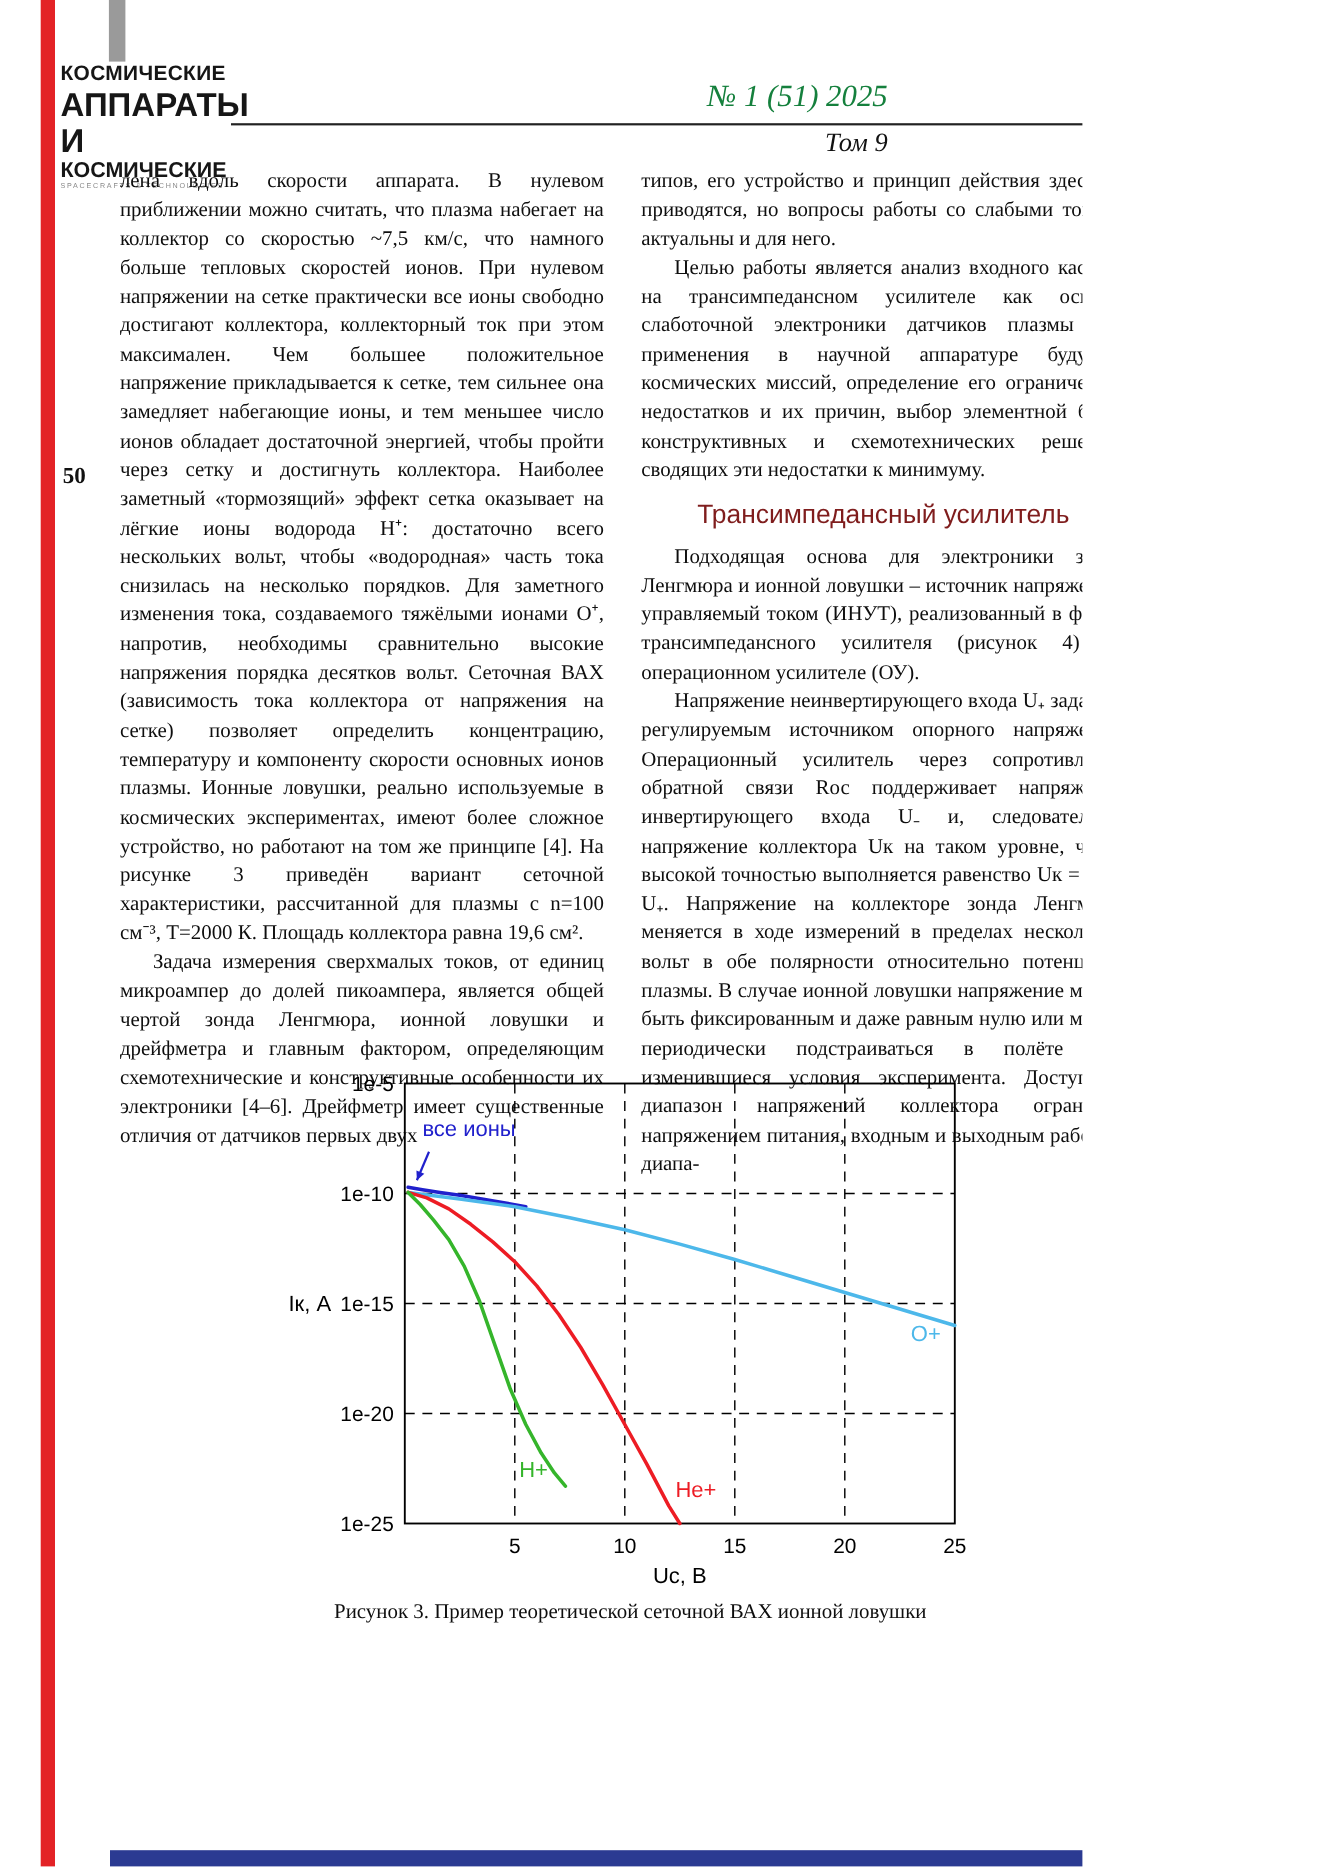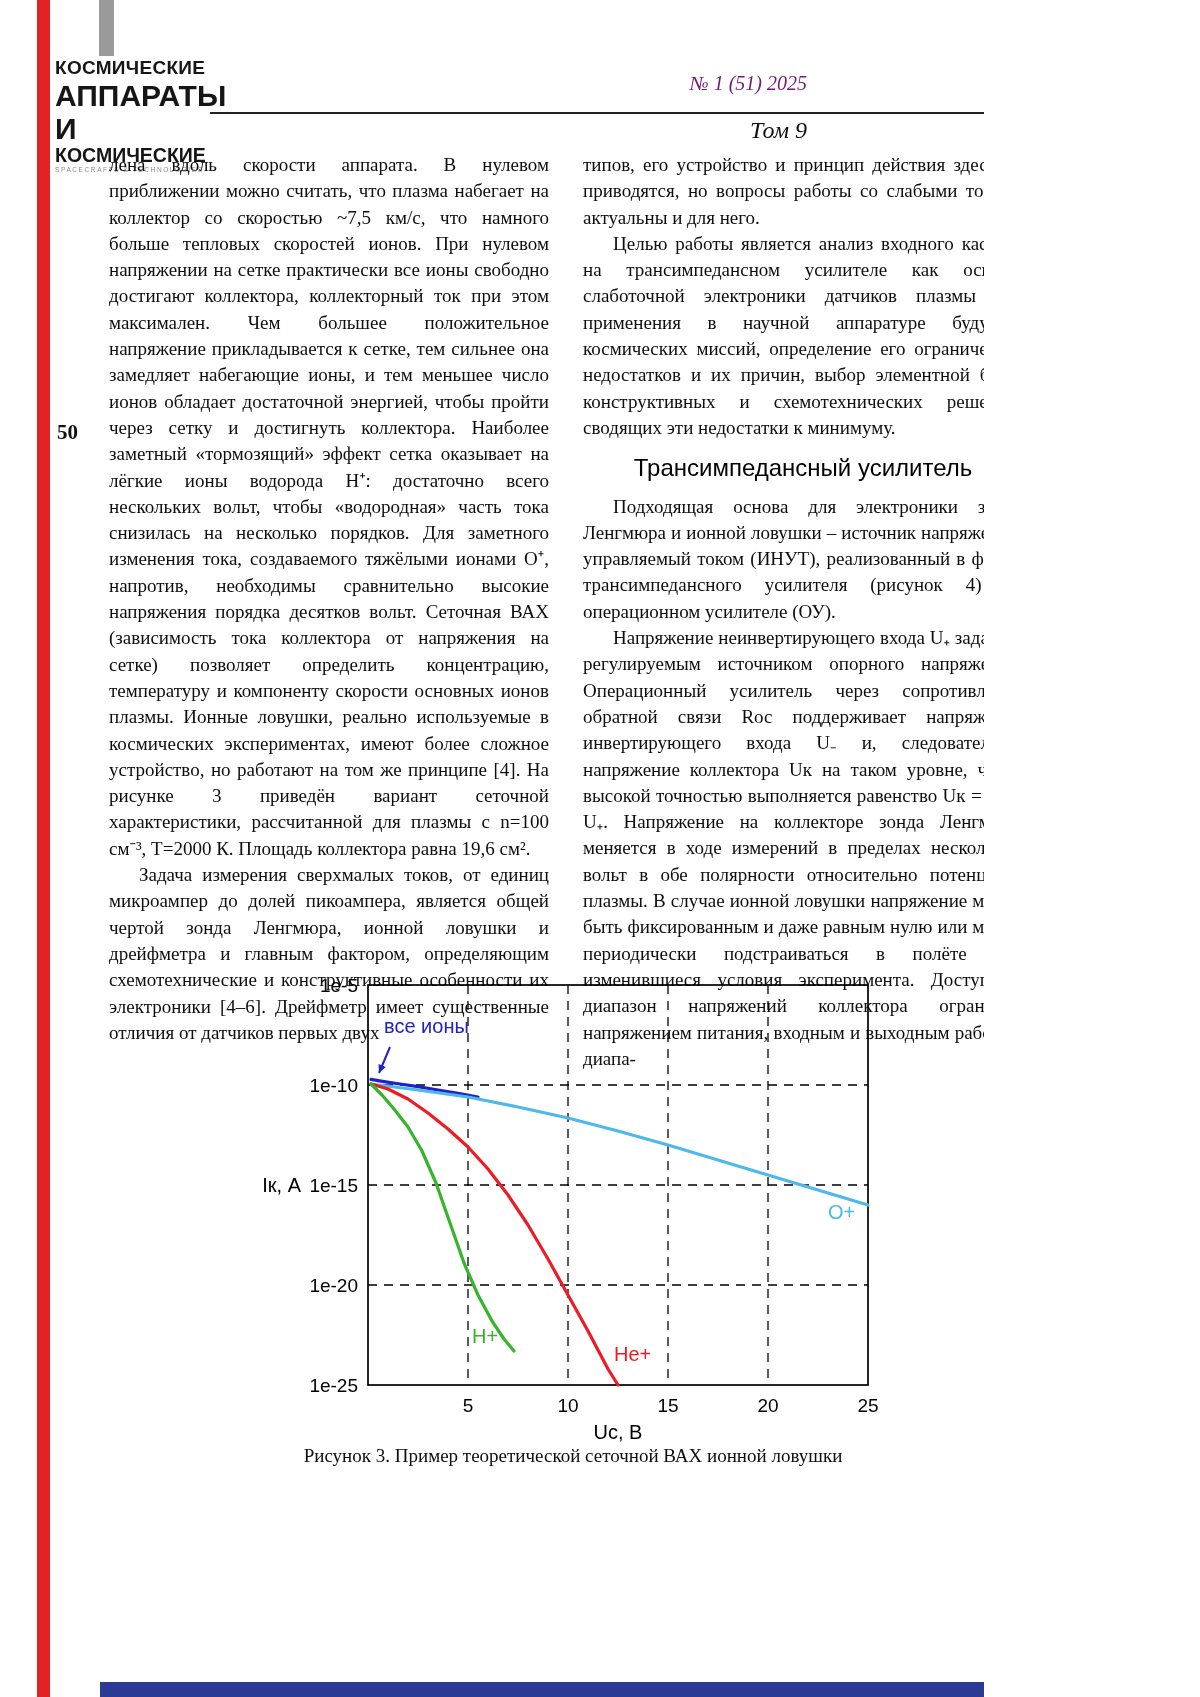--- a/index.html
+++ b/index.html
@@ -13,37 +13,37 @@
   .bar-grey  { position:absolute; left:99px; top:0; width:15px; height:56px; background:#9a9a9a; }
   .bar-bottom{ position:absolute; left:100px; top:1682px; width:1003px; height:15px; background:#2b3a92; }
 
   .logo { position:absolute; left:55px; top:58px; width:175px;
           font-family:"Liberation Sans", sans-serif; font-weight:700; color:#161616; line-height:1.1; }
   .logo-l1 { font-size:19px; letter-spacing:0.3px; }
   .logo-l2 { font-size:30px; }
   .logo-l3 { font-size:19.5px; }
   .logo-sub { display:block; font-size:6.5px; color:#8a8a8a; letter-spacing:1.6px; font-weight:400; }
 
-  .issue   { position:absolute; top:72px;  right:177px; font-style:italic; font-size:20px; color:#701a75; }
+  .issue   { position:absolute; top:72px;  right:177px; font-style:italic; font-size:28px; color:#15803d; }
   .header-rule { position:absolute; left:210px; top:112px; width:930px; border-top:2px solid #222; height:0; }
   .volume  { position:absolute; top:117px; right:177px; font-style:italic; font-size:24px; }
   .page-number { position:absolute; left:57px; top:420px; font-size:21px; font-weight:700; }
 
   .col { position:absolute; top:152px; width:440px; font-size:19px; line-height:26.3px;
          text-align:justify; color:#0e0e0e; }
   .col-left  { left:109px; }
   .col-right { left:583px; }
   .col p { text-indent:30px; }
   .col p.no-indent { text-indent:0; }
   .section-heading { font-family:"Liberation Sans", sans-serif; font-weight:400; font-size:24px;
-                     text-align:center; margin:14px 0 12px; color:#000000; text-indent:0; }
+                     text-align:center; margin:14px 0 12px; color:#7f1d1d; text-indent:0; }
 
   .figure { position:absolute; left:123px; top:975px; width:900px; }
   #chart-svg { display:block; margin:0 auto; }
-  .caption { font-size:19px; text-align:center; color:#0e0e0e; }
+  .caption { font-size:19px; margin-top:10px; text-align:center; color:#0e0e0e; }
 
   .grid  { stroke:#000; stroke-width:1.3; stroke-dasharray:9 7; }
   .frame { fill:none; stroke:#000; stroke-width:1.7; }
   .tick  { font-family:"Liberation Sans", sans-serif; font-size:19px; fill:#000; }
   .axis  { font-family:"Liberation Sans", sans-serif; font-size:20px; fill:#000; }
   .slabel{ font-family:"Liberation Sans", sans-serif; font-size:20px; }
 </style>
 </head>
 <body>
 

